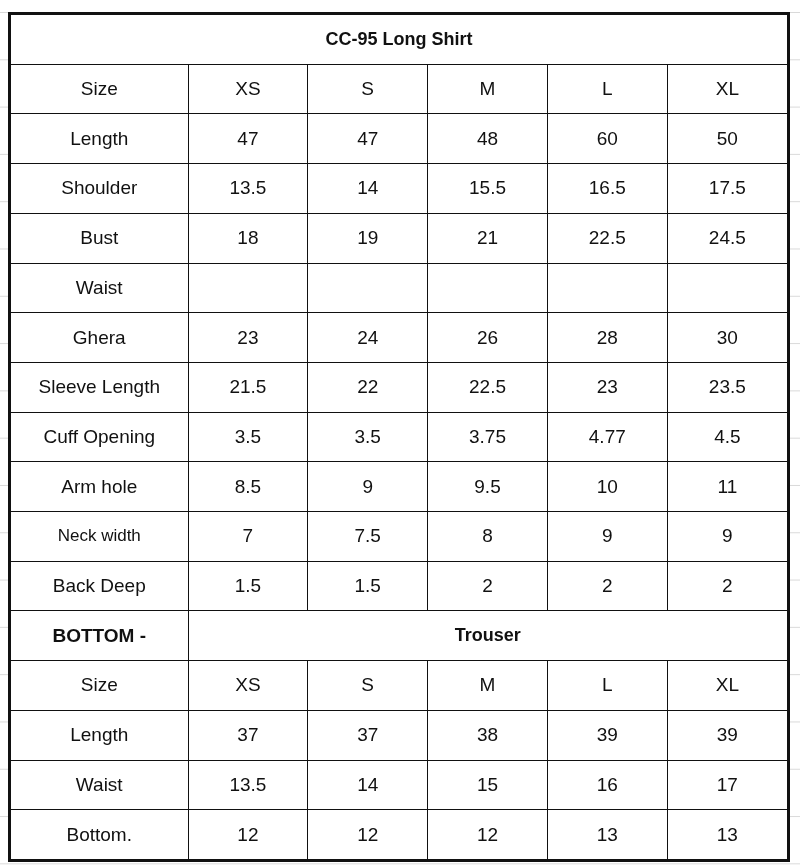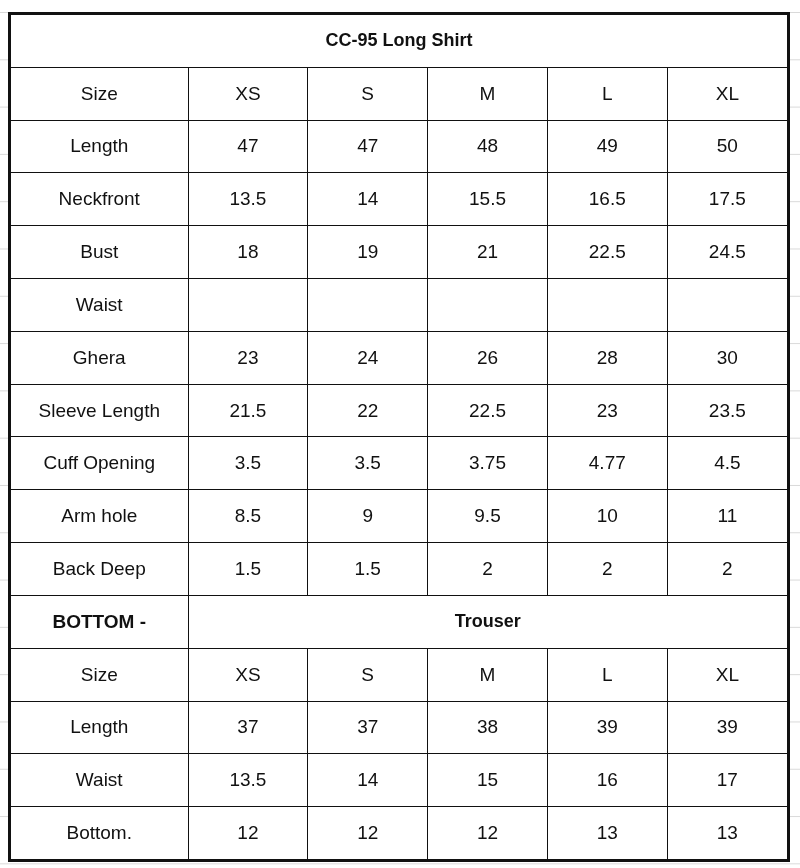--- a/index.html
+++ b/index.html
@@ -65,25 +65,25 @@
         <td>M</td>
         <td>L</td>
         <td>XL</td>
       </tr>
 
       <tr>
         <td class="label">Length</td>
         <td>47</td>
         <td>47</td>
         <td>48</td>
-        <td>49</td>
+        <td>60</td>
         <td>50</td>
       </tr>
       <tr>
-        <td class="label">Neckfront</td>
+        <td class="label">Shoulder</td>
         <td>13.5</td>
         <td>14</td>
         <td>15.5</td>
         <td>16.5</td>
         <td>17.5</td>
       </tr>
       <tr>
         <td class="label">Bust</td>
         <td>18</td>
         <td>19</td>
@@ -125,20 +125,28 @@
       </tr>
       <tr>
         <td class="label">Arm hole</td>
         <td>8.5</td>
         <td>9</td>
         <td>9.5</td>
         <td>10</td>
         <td>11</td>
       </tr>
       <tr>
+        <td class="label small">Neck width</td>
+        <td>7</td>
+        <td>7.5</td>
+        <td>8</td>
+        <td>9</td>
+        <td>9</td>
+      </tr>
+      <tr>
         <td class="label">Back Deep</td>
         <td>1.5</td>
         <td>1.5</td>
         <td>2</td>
         <td>2</td>
         <td>2</td>
       </tr>
 
       <tr class="row-bottom">
         <td class="label">BOTTOM -</td>

